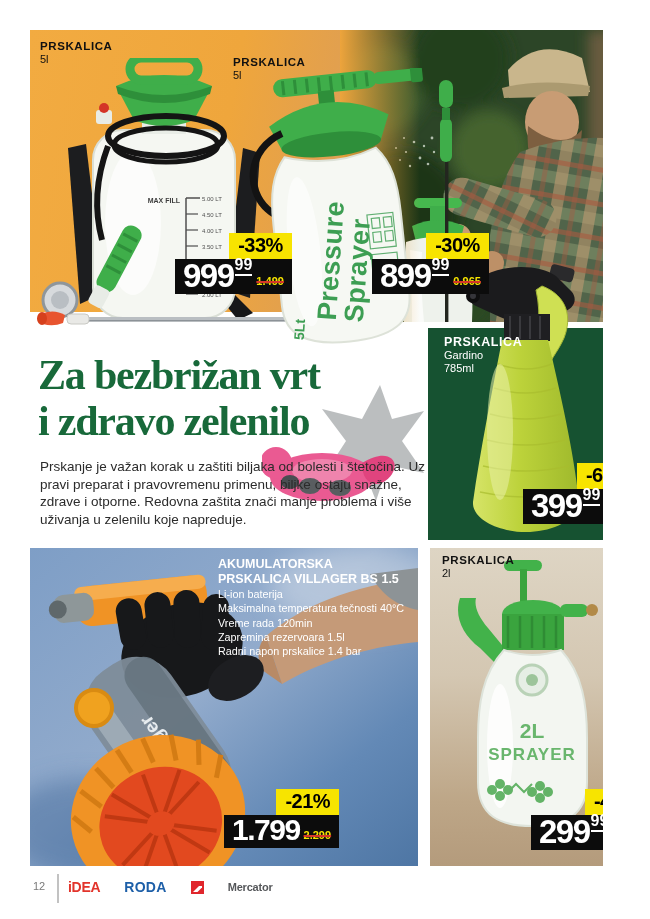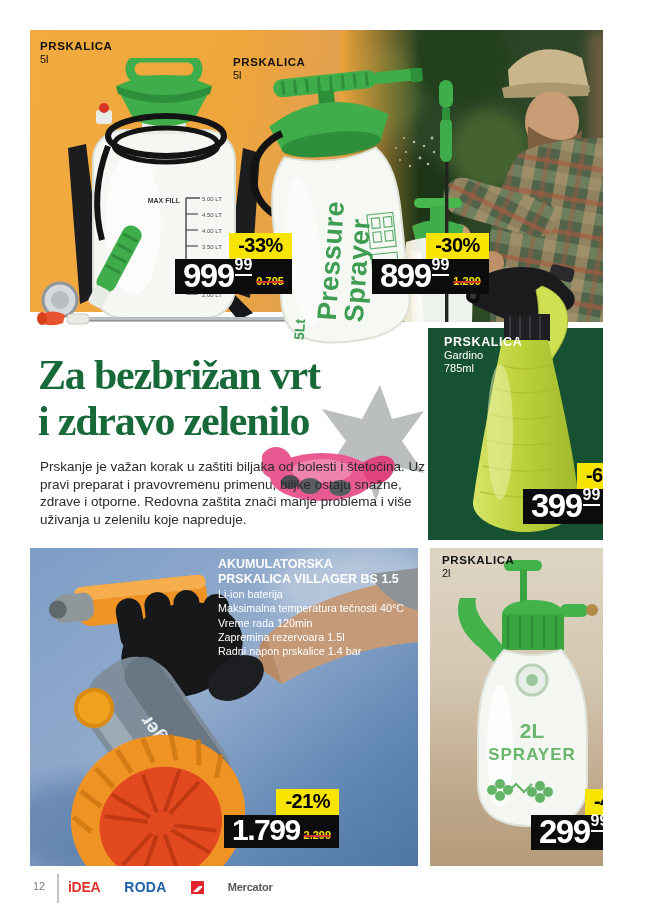--- a/index.html
+++ b/index.html
@@ -419,30 +419,30 @@
         <circle cx="100" cy="242" r="5"></circle>
       <path d="M68,236 L76,228 L84,236 L92,228" stroke="#4aa84f" stroke-width="2" fill="none"></path>
     </g>
   </svg>
 
   <div class="price" style="left:175px;top:233px;">
     <div class="badge">-33%</div>
     <div class="pbox">
       <span class="pint">999</span>
       <span class="psup">99</span>
-      <span class="pold">0.705</span>
+      <span class="pold">1.499</span>
     </div>
   </div>
 
   <div class="price" style="left:372px;top:233px;">
     <div class="badge">-30%</div>
     <div class="pbox">
       <span class="pint">899</span>
       <span class="psup">99</span>
-      <span class="pold">1.299</span>
+      <span class="pold">0.965</span>
     </div>
   </div>
 
   <div class="price" style="left:523px;top:463px;">
     <div class="badge">-60%</div>
     <div class="pbox">
       <span class="pint">399</span>
       <span class="psup">99</span>
       <span class="pold"><span>999</span><span class="osup">99</span></span>
     </div>

